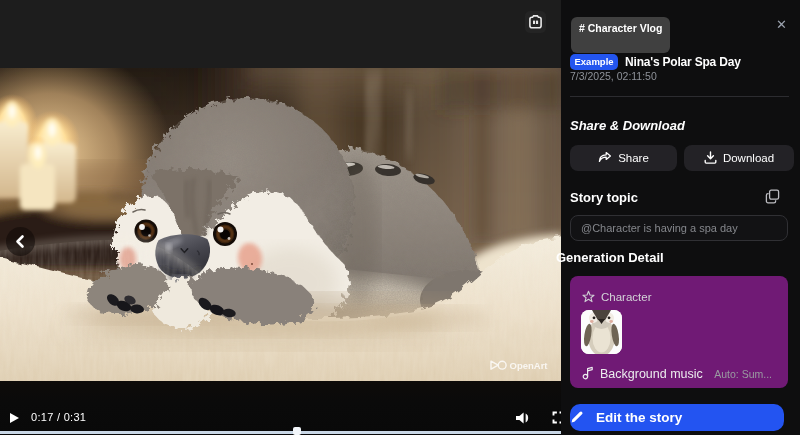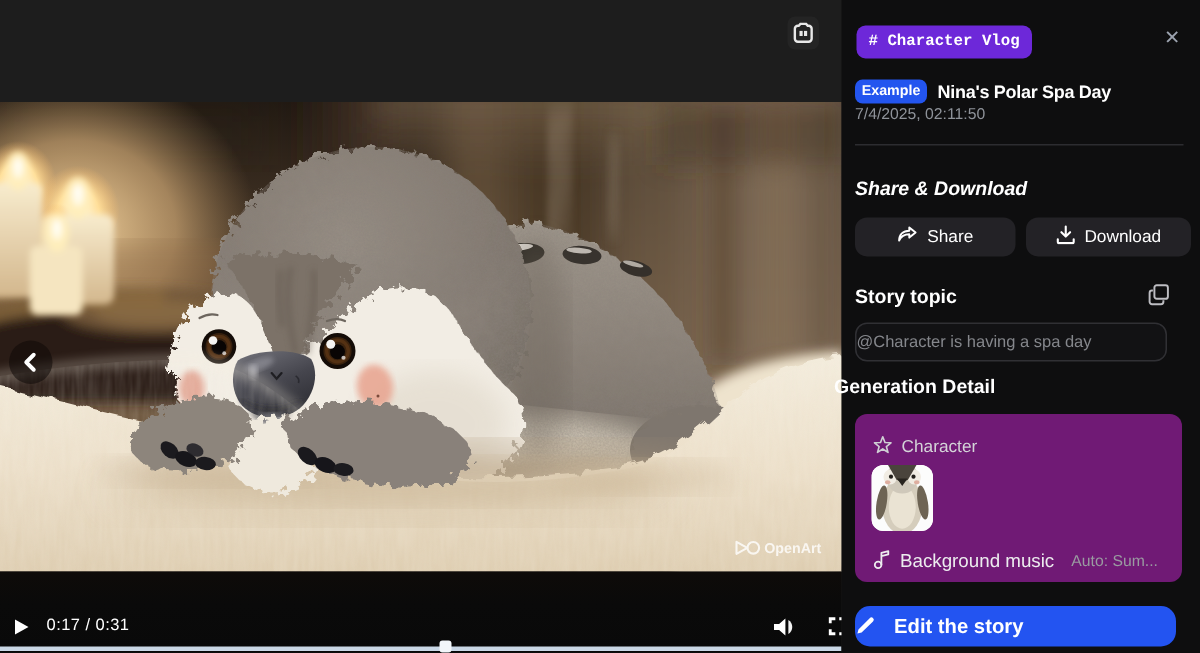--- a/index.html
+++ b/index.html
@@ -11,33 +11,33 @@
   .savebtn{position:absolute;left:525px;top:11px;width:21px;height:22px;border-radius:5px;background:#242424;}
   .ctrl{position:absolute;left:0;top:381px;width:561px;height:54px;background:linear-gradient(to bottom,#0e0b09 0%,#0a0a0a 40%,#090909 100%);}
   .play{position:absolute;left:10px;top:413px;width:0;height:0;border-left:9px solid #fff;border-top:5.5px solid transparent;border-bottom:5.5px solid transparent;}
   .time{position:absolute;left:31px;top:411px;color:#fff;font-size:11px;letter-spacing:.3px;text-align:center;}
   .cicons{position:absolute;right:0;top:409px;}
   .progress{position:absolute;left:0;top:431px;width:561px;height:3px;background:#c9d7e6;}
   .nub{position:absolute;left:293px;top:427px;width:8px;height:8px;border-radius:2px;background:#f2f6fa;}
 
   .sidebar{position:absolute;left:561px;top:0;width:239px;height:435px;background:#0e0e0f;color:#fff;}
   .close{position:absolute;left:776px;top:18px;color:#9ca3af;font-size:13px;line-height:13px;}
-  .tag{position:absolute;left:571px;top:17px;height:22px;line-height:22px;background:#6d28d9;border-radius:6px;font-size:10.5px;font-weight:bold;padding:0 8px;color:#fff;font-family:Liberation Mono, monospace;}
+  .tag{position:absolute;left:571px;top:17px;height:36px;line-height:22px;background:#404040;border-radius:6px;font-size:10.5px;font-weight:bold;padding:0 8px;color:#fff;}
   .exrow{position:absolute;left:570px;top:52px;width:220px;height:18px;}
   .exbadge{display:inline-block;background:#2355ef;border-radius:5px;font-size:9.5px;font-weight:bold;height:15.5px;line-height:15.5px;padding:0 4.5px;vertical-align:middle;}
   .extitle{display:inline-block;font-size:12px;font-weight:bold;vertical-align:middle;margin-left:7px;letter-spacing:-0.2px;}
   .date{position:absolute;left:570px;top:70px;font-size:10.5px;color:#8e9299;}
   .divider{position:absolute;left:570px;top:96px;width:219px;height:1px;background:#2c2c30;}
   .h1{position:absolute;left:570px;top:118px;font-size:13px;font-weight:bold;font-style:italic;}
   .btnrow{position:absolute;left:570px;top:145px;width:224px;height:26px;}
   .gbtn{position:absolute;top:0;height:26px;background:#232226;border-radius:8px;color:#fff;font-size:11.5px;text-align:center;line-height:26px;}
   .gbtn svg{vertical-align:-2px;margin-right:6px;}
   .h2{position:absolute;left:570px;top:190px;font-size:13px;font-weight:bold;}
   .copyic{position:absolute;left:765px;top:189px;}
-  .input{position:absolute;left:570px;top:215px;width:206px;height:24px;background:#121214;border:1px solid #303034;border-radius:8px;color:#85878c;font-size:11px;line-height:24px;}
+  .input{position:absolute;left:570px;top:215px;width:206px;height:24px;background:#121214;border:1px solid #303034;border-radius:8px;color:#85878c;font-size:11px;line-height:24px;padding-left:10px;}
   .h3{position:absolute;left:556px;top:250px;font-size:13px;font-weight:bold;}
   .card{position:absolute;left:570px;top:276px;width:218px;height:112px;background:#701a75;border-radius:8px;}
   .crow1{position:absolute;left:12px;top:14px;color:#d4d4d8;font-size:11.5px;}
   .crow1 svg{vertical-align:-2px;margin-right:6px;}
   .thumb{position:absolute;left:11px;top:34px;width:41px;height:44px;border-radius:8px;background:#fdfdfd;overflow:hidden;}
   .crow2{position:absolute;left:12px;top:90px;color:#ececee;font-size:12.5px;}
   .crow2 svg{vertical-align:-2px;margin-right:6px;}
   .auto{position:absolute;right:16px;top:92px;color:#9a9ba1;font-size:10.5px;}
   .editbtn{position:absolute;left:570px;top:404px;width:214px;height:27px;background:#2354f1;border-radius:10px;color:#fff;font-size:13.5px;font-weight:bold;line-height:27px;}
   .editbtn svg{vertical-align:-2px;margin-right:12px;}
@@ -318,21 +318,21 @@
         </g>
   </svg></div>
   <div class="progress"></div>
   <div class="nub"></div>
 </div>
 
 <div class="sidebar"></div>
 <div class="close">✕</div>
 <div class="tag"># Character Vlog</div>
 <div class="exrow"><span class="exbadge">Example</span><span class="extitle">Nina's Polar Spa Day</span></div>
-<div class="date">7/4/2025, 02:11:50</div>
+<div class="date">7/3/2025, 02:11:50</div>
 <div class="divider"></div>
 <div class="h1">Share &amp; Download</div>
 <div class="btnrow">
   <div class="gbtn" style="left:114px;width:110px;"><svg width="13" height="13" viewBox="0 0 13 13">
         <path d="M6.5 1 v6.2 M3.6 4.8 L6.5 7.7 L9.4 4.8 M1.2 9.5 v1.6 a1 1 0 0 0 1 1 h8.6 a1 1 0 0 0 1 -1 V9.5" fill="none" stroke="#fff" stroke-width="1.4" stroke-linecap="round" stroke-linejoin="round"></path>
       </svg>Download</div>
   <div class="gbtn" style="left:0;width:107px;"><svg width="14" height="13" viewBox="0 0 14 13">
         <path d="M8.2 1.6 L12.4 5 L8.2 8.4 V6.2 C4.8 6.2 2.6 7.6 1.4 10.4 C1.4 6.4 4 3.9 8.2 3.8 Z" fill="none" stroke="#fff" stroke-width="1.3" stroke-linejoin="round"></path>
       </svg>Share</div>
 </div>

